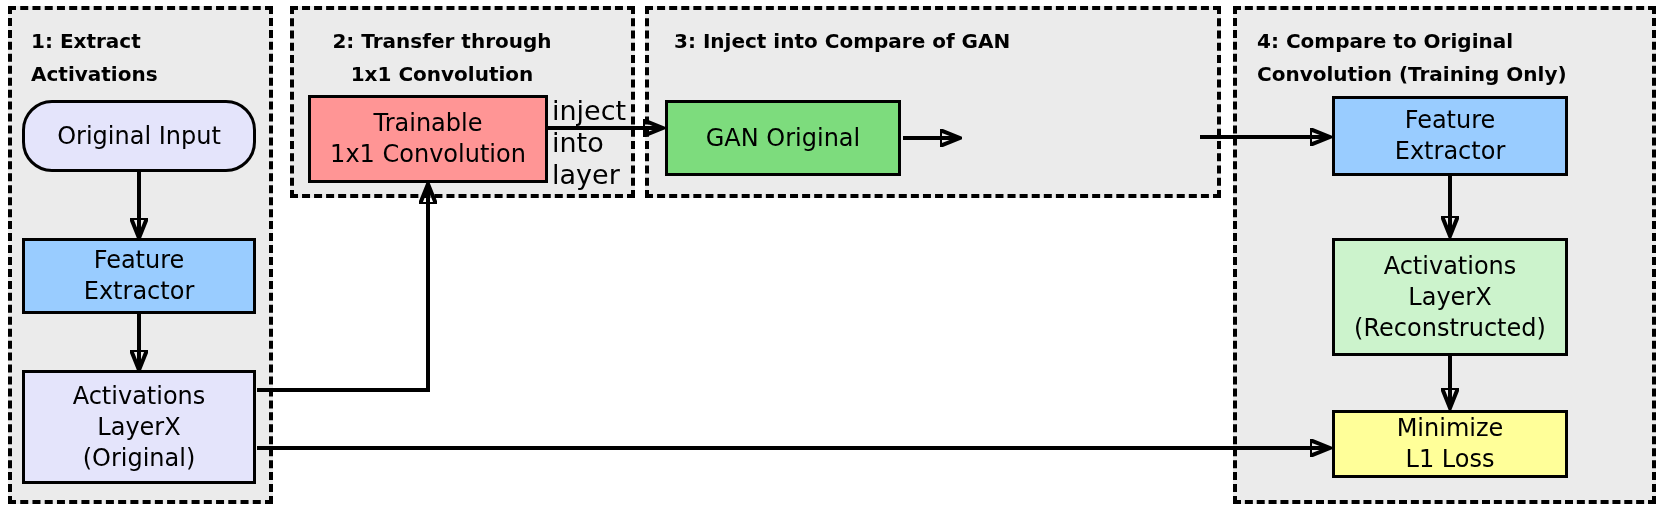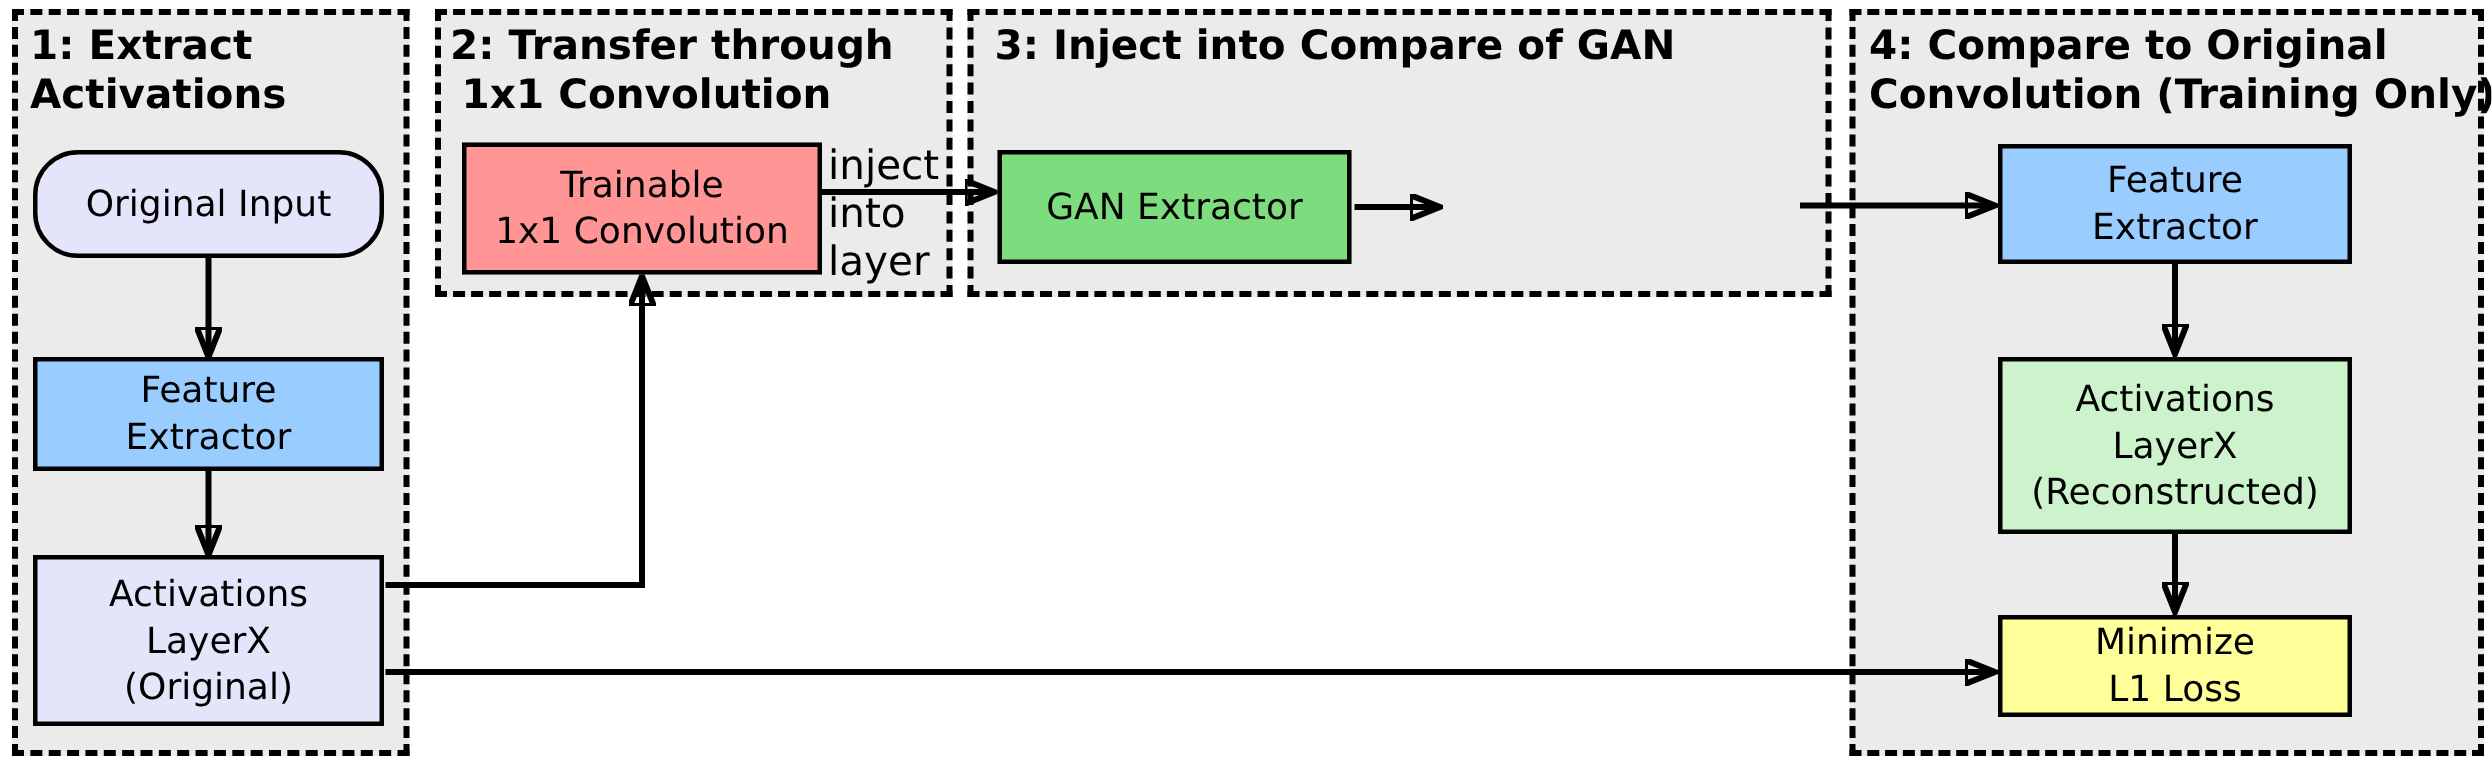--- a/index.html
+++ b/index.html
@@ -19,22 +19,22 @@
     border: 4px dashed var(--line, #000);
     z-index: 1;
   }
   #stage1 { left: 8px;    top: 6px; width: 265px; height: 498px; }
   #stage2 { left: 290px;  top: 6px; width: 345px; height: 192px; }
   #stage3 { left: 645px;  top: 6px; width: 576px; height: 192px; }
   #stage4 { left: 1233px; top: 6px; width: 423px; height: 498px; }
 
   .stage-title {
     position: absolute;
-    margin: 0;
-    font-size: 27px;
+    margin: 11px;
+    font-size: 20px;
     font-weight: bold;
     line-height: 33px;
     white-space: pre;
     z-index: 2;
   }
   #title1 { left: 20px;   top: 14px; }
   #title2 { left: 300px;  top: 14px; width: 262px; text-align: center; }
   #title3 { left: 663px;  top: 14px; }
   #title4 { left: 1246px; top: 14px; }
 
@@ -118,21 +118,21 @@
 layer</div>
 
   <div class="node" id="node-original-input">Original Input</div>
   <div class="node" id="node-feature-extractor-1">Feature
 Extractor</div>
   <div class="node" id="node-activations-original">Activations
 LayerX
 (Original)</div>
   <div class="node" id="node-trainable-conv">Trainable
 1x1 Convolution</div>
-  <div class="node" id="node-gan-generator">GAN Extractor</div>
+  <div class="node" id="node-gan-generator">GAN Original</div>
   <div class="node" id="node-feature-extractor-4">Feature
 Extractor</div>
   <div class="node" id="node-activations-reconstructed">Activations
 LayerX
 (Reconstructed)</div>
   <div class="node" id="node-minimize-l1-loss">Minimize
 L1 Loss</div>
 
 </div>
 

